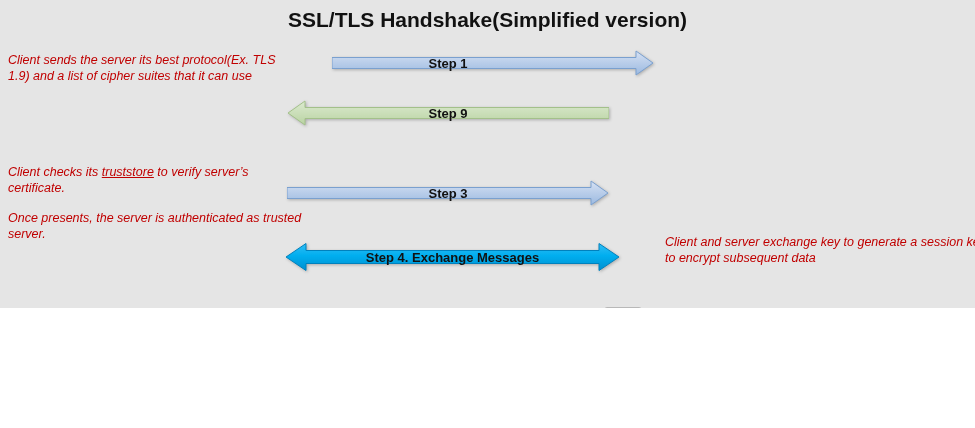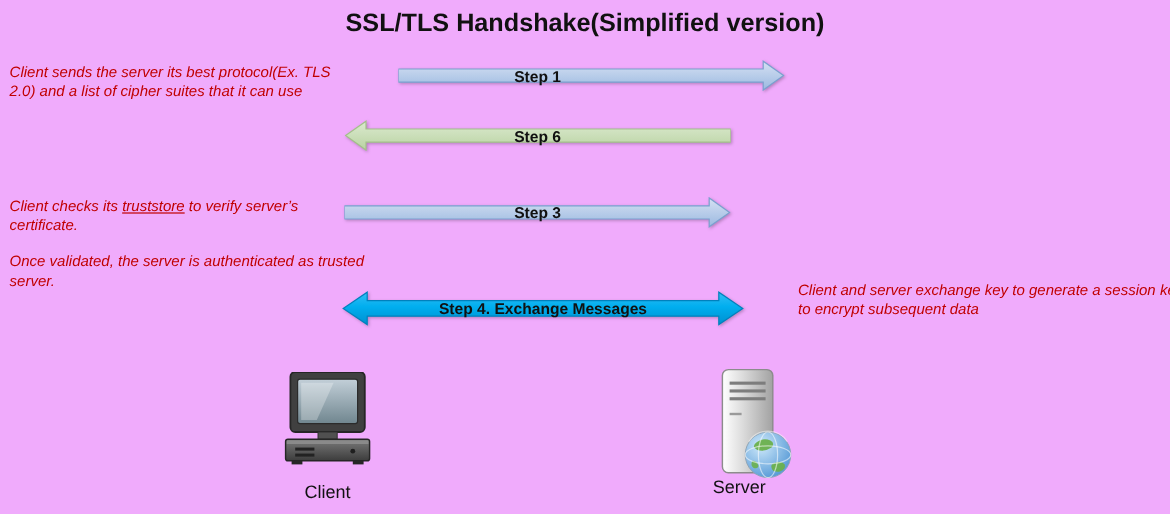--- a/index.html
+++ b/index.html
@@ -1,21 +1,21 @@
 <!DOCTYPE html>
 <html><head>
 <meta charset="utf-8">
 <style>
   * { margin: 0; padding: 0; box-sizing: border-box; }
   html, body { background: #ffffff; }
   .canvas {
     position: relative;
     width: 975px;
-    height: 428px;
-    background: #f0abfc;
+    height: 308px;
+    background: #e5e5e5;
     font-family: "Liberation Sans", sans-serif;
     overflow: hidden;
   }
   .title {
     position: absolute;
     top: 8px; left: 0;
     width: 100%;
     text-align: center;
     font-size: 21px;
     font-weight: 600;
@@ -32,21 +32,21 @@
   .note-l1 { left: 8px;  top: 52px;  width: 276px; }
   .note-l2 { left: 8px;  top: 164px; width: 292px; }
   .note-l3 { left: 8px;  top: 210px; width: 302px; }
   .note-r1 { left: 637px; top: 91px;  width: 302px; }
   .note-r2 { left: 637px; top: 234px; width: 332px; margin-left: 28px; }
 
   .arrow { position: absolute; }
   .arrow svg { display: block; filter: drop-shadow(1px 1.5px 1.5px rgba(0,0,0,0.25)); }
   .arrow1 { left: 287px; top: 50px;  width: 322px; height: 26px; padding-left: 45px; }
   .arrow2 { left: 287px; top: 100px; width: 322px; height: 26px; }
-  .arrow3 { left: 287px; top: 164px; width: 322px; height: 26px; }
+  .arrow3 { left: 287px; top: 180px; width: 322px; height: 26px; }
   .arrow4 { left: 285px; top: 242px; width: 335px; height: 30px; }
   .arrow-label {
     position: absolute; inset: 0;
     display: flex; align-items: center; justify-content: center;
     font-size: 13px; font-weight: bold; color: #111111;
     white-space: pre;
   }
   .arrow-label .normal { font-weight: bold; }
 
   .icon-wrap { position: absolute; }
@@ -104,42 +104,42 @@
       </defs>
       <polygon points="0,7.5 304,7.5 304,1 321,13 304,25 304,18.5 0,18.5" fill="url(#gradBlue)" stroke="#7aa0cf" stroke-width="1"></polygon>
     </svg>
     <span class="arrow-label">Step 1</span>
   </div>
 
   <div class="arrow arrow2">
     <svg width="322" height="26" viewBox="0 0 322 26">
       <polygon points="322,7.5 18,7.5 18,1 1,13 18,25 18,18.5 322,18.5" fill="url(#gradGreen)" stroke="#a3c08a" stroke-width="1"></polygon>
     </svg>
-    <span class="arrow-label">Step 6</span>
+    <span class="arrow-label">Step 9</span>
   </div>
 
   <div class="arrow arrow3">
     <svg width="322" height="26" viewBox="0 0 322 26">
       <polygon points="0,7.5 304,7.5 304,1 321,13 304,25 304,18.5 0,18.5" fill="url(#gradBlue)" stroke="#7aa0cf" stroke-width="1"></polygon>
     </svg>
     <span class="arrow-label">Step 3</span>
   </div>
 
   <div class="arrow arrow4">
     <svg width="335" height="30" viewBox="0 0 335 30">
       <polygon points="1,15 21,1.5 21,8.5 314,8.5 314,1.5 334,15 314,28.5 314,21.5 21,21.5 21,28.5" fill="url(#gradCyan)" stroke="#0081bd" stroke-width="1"></polygon>
     </svg>
     <span class="arrow-label"><span>Step 4.</span><span class="normal"> Exchange Messages</span></span>
   </div>
 
-  <div class="note note-l1">Client sends the server its best protocol(Ex. TLS 2.0) and a list of cipher suites that it can use</div>
+  <div class="note note-l1">Client sends the server its best protocol(Ex. TLS 1.9) and a list of cipher suites that it can use</div>
 
   <div class="note note-l2"><span>Client checks its </span><span class="u">truststore</span><span>  to verify server’s certificate.</span></div>
 
-  <div class="note note-l3">Once validated, the server is authenticated as trusted server.</div>
+  <div class="note note-l3">Once presents, the server is authenticated as trusted server.</div>
 
 
   <div class="note note-r2">Client and server exchange key to generate a session key to encrypt subsequent data</div>
 
   <div class="icon-wrap client-icon">
     <svg width="90" height="90" viewBox="0 0 90 90">
       <rect x="14" y="0" width="62" height="50" rx="4" fill="#404040" stroke="#262626" stroke-width="1.5"></rect>
       <rect x="20" y="6" width="50" height="37" rx="2" fill="url(#gradScreen)" stroke="#2b2b2b" stroke-width="1"></rect>
       <path d="M23,9 L50,9 L36,40 L23,40 Z" fill="rgba(255,255,255,0.28)"></path>
       <rect x="37" y="50" width="16" height="6" fill="#505050" stroke="#2e2e2e" stroke-width="0.8"></rect>

